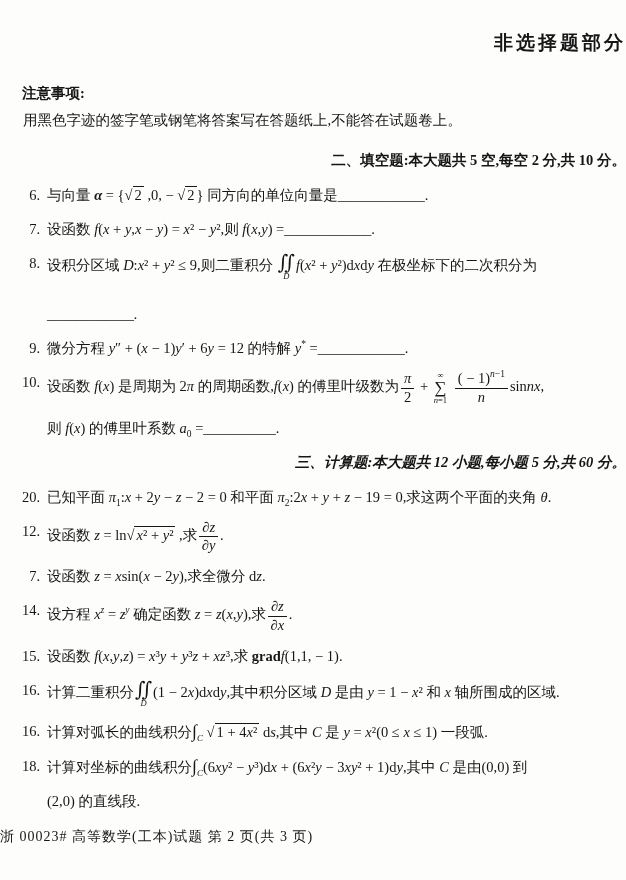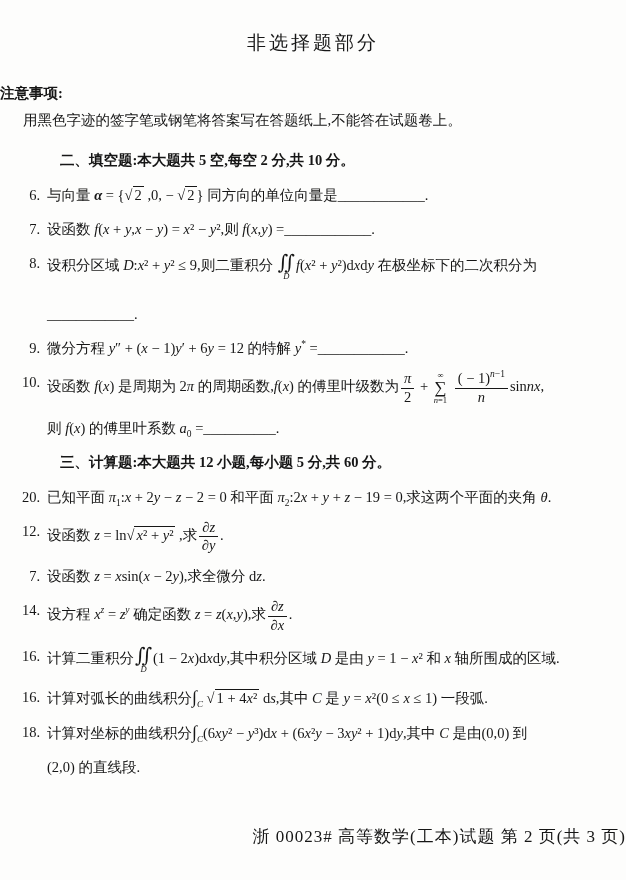--- a/index.html
+++ b/index.html
@@ -10,47 +10,47 @@
     background:#fdfdfc;
     color:#161616;
     font-family:"Liberation Serif","DejaVu Serif",serif;
     font-size:14.5px;
     line-height:22px;
     overflow:hidden;
     box-sizing:border-box;
     padding-top:2px;
   }
   .title{
-    text-align:center;
+    text-align:right;
     font-size:19px;
-    font-weight:normal;
+    font-weight:bold;
     letter-spacing:3px;
     margin:30px 0 28px 0;
   }
-  .notice-h{font-weight:bold;margin-bottom:5px;}
+  .notice-h{margin-left:22px;font-weight:bold;margin-bottom:5px;}
   .notice-b{margin-left:23px;margin-bottom:18px;}
-  .sec-h{margin-left:60px;font-weight:bold;margin-bottom:13px;}
+  .sec-h{margin-left:38px;font-weight:bold;margin-bottom:13px;text-align:right;}
   .sec-h.sp-top{margin-top:6px;}
   .q{
     display:flex;
     align-items:center;
     margin-left:12px;
     margin-right:14px;
     margin-bottom:12px;
   }
   .qn{
     min-width:28px;
     text-align:right;
     margin-right:7px;
     flex:none;
     align-self:flex-start;
   }
   .qt{flex:1;}
   .cont .qn{visibility:hidden;}
-  .sp-top{margin-top:22px;}
+  .sp-top{margin-top:22px;font-style:italic;}
   .sp-top-sm{margin-top:0;}
 
   
   i{font-style:italic;}
   sup,sub{font-size:9.5px;line-height:0;}
   .frac{
     display:inline-block;
     vertical-align:middle;
     text-align:center;
     line-height:1.05;
@@ -82,22 +82,22 @@
   .sqrt .rad{
     display:inline-block;
     border-top:1px solid #161616;
     padding:0 2px;
     line-height:1.15;
   }
   .footer{
     position:absolute;
     left:0;right:0;
     bottom:32px;
-    text-align:right;
-    font-size:17px;
+    text-align:left;
+    font-size:14px;
     letter-spacing:1px;
   }
 </style>
 </head>
 <body>
 
 <div class="page">
 
   <div class="title">非选择题部分</div>
 
@@ -154,20 +154,24 @@
   <div class="q">
     <span class="qn">7.</span>
     <span class="qt">设函数 <i>z</i> = <i>x</i>sin(<i>x</i> − 2<i>y</i>),求全微分 d<i>z</i>.</span>
   </div>
 
   <div class="q">
     <span class="qn">14.</span>
     <span class="qt">设方程 <i>x</i><sup><i>z</i></sup> = <i>z</i><sup><i>y</i></sup> 确定函数 <i>z</i> = <i>z</i>(<i>x</i>,<i>y</i>),求<span class="frac"><span class="top">∂<i>z</i></span><span class="bot">∂<i>x</i></span></span>.</span>
   </div>
 
+  <div class="q">
+    <span class="qn">15.</span>
+    <span class="qt">设函数 <i>f</i>(<i>x</i>,<i>y</i>,<i>z</i>) = <i>x</i>³<i>y</i> + <i>y</i>³<i>z</i> + <i>xz</i>³,求 <b>grad</b><i>f</i>(1,1, − 1).</span>
+  </div>
 
   <div class="q">
     <span class="qn">16.</span>
     <span class="qt">计算二重积分<span class="iint"><span class="isym">∬</span><span class="ilim"><i>D</i></span></span>(1 − 2<i>x</i>)d<i>x</i>d<i>y</i>,其中积分区域 <i>D</i> 是由 <i>y</i> = 1 − <i>x</i>² 和 <i>x</i> 轴所围成的区域.</span>
   </div>
 
   <div class="q">
     <span class="qn">16.</span>
     <span class="qt">计算对弧长的曲线积分<span class="int">∫<sub><i>C</i></sub></span> <span class="sqrt">√<span class="rad">1 + 4<i>x</i>²</span></span> d<i>s</i>,其中 <i>C</i> 是 <i>y</i> = <i>x</i>²(0 ≤ <i>x</i> ≤ 1) 一段弧.</span>
   </div>

